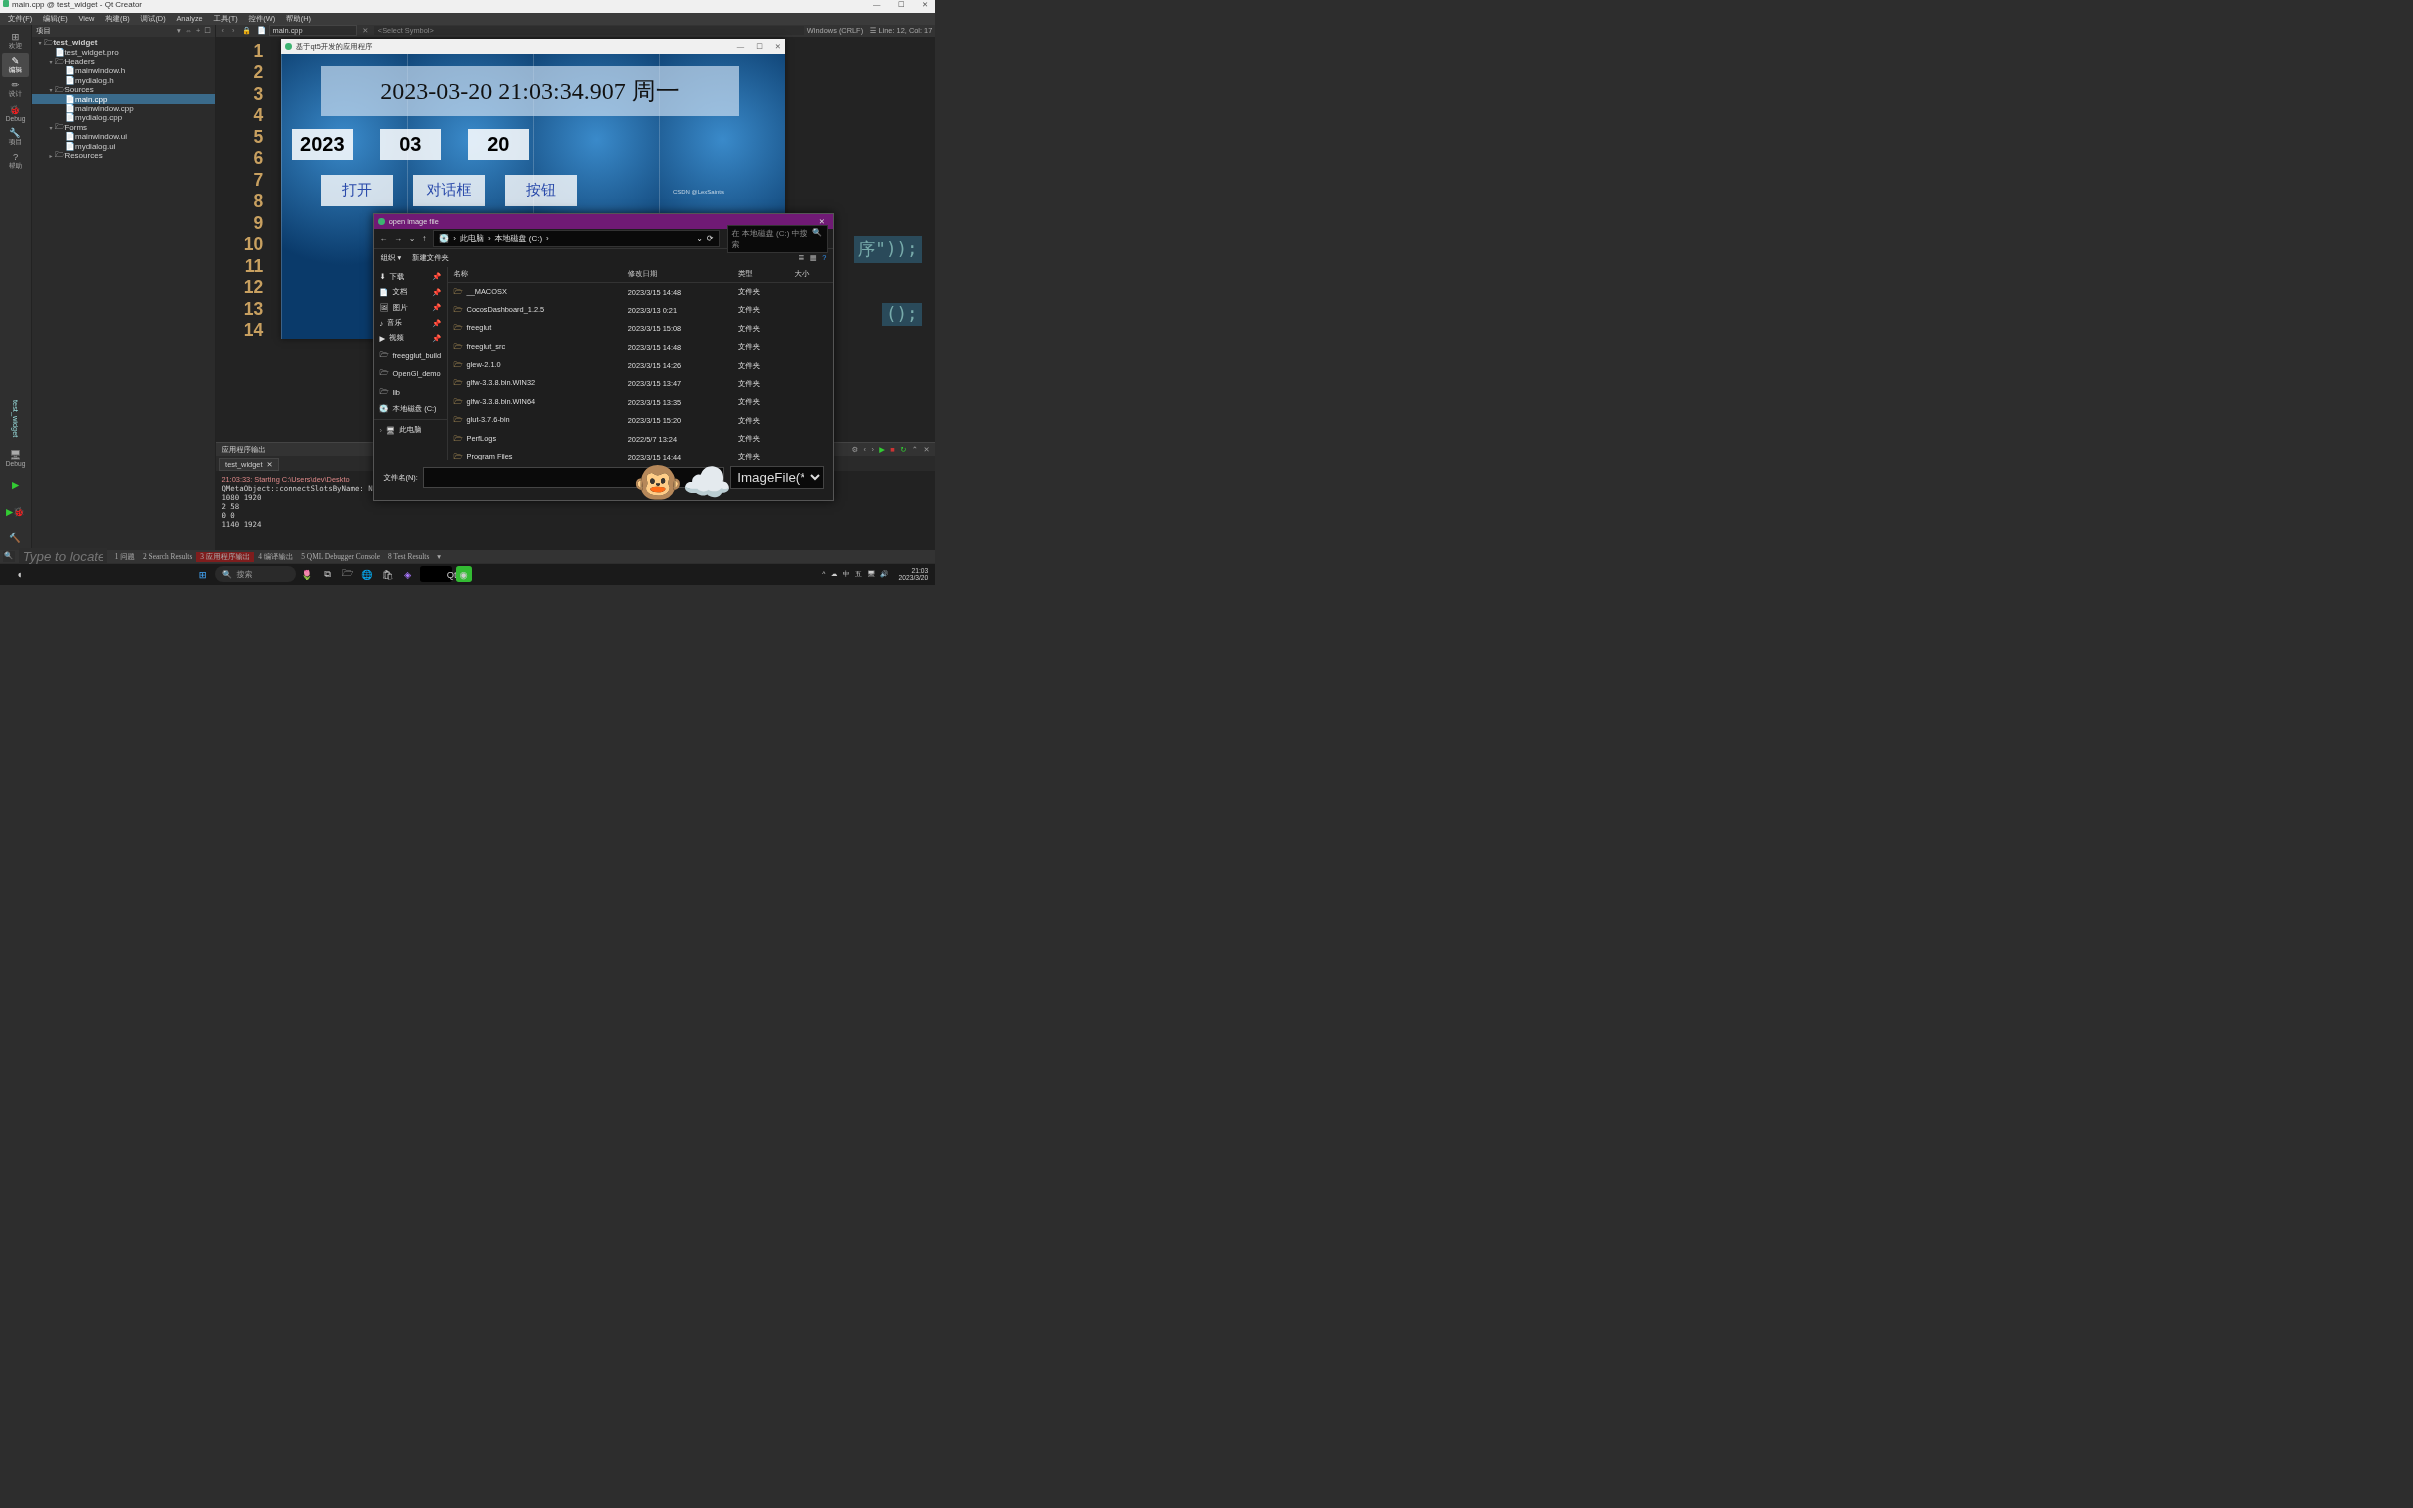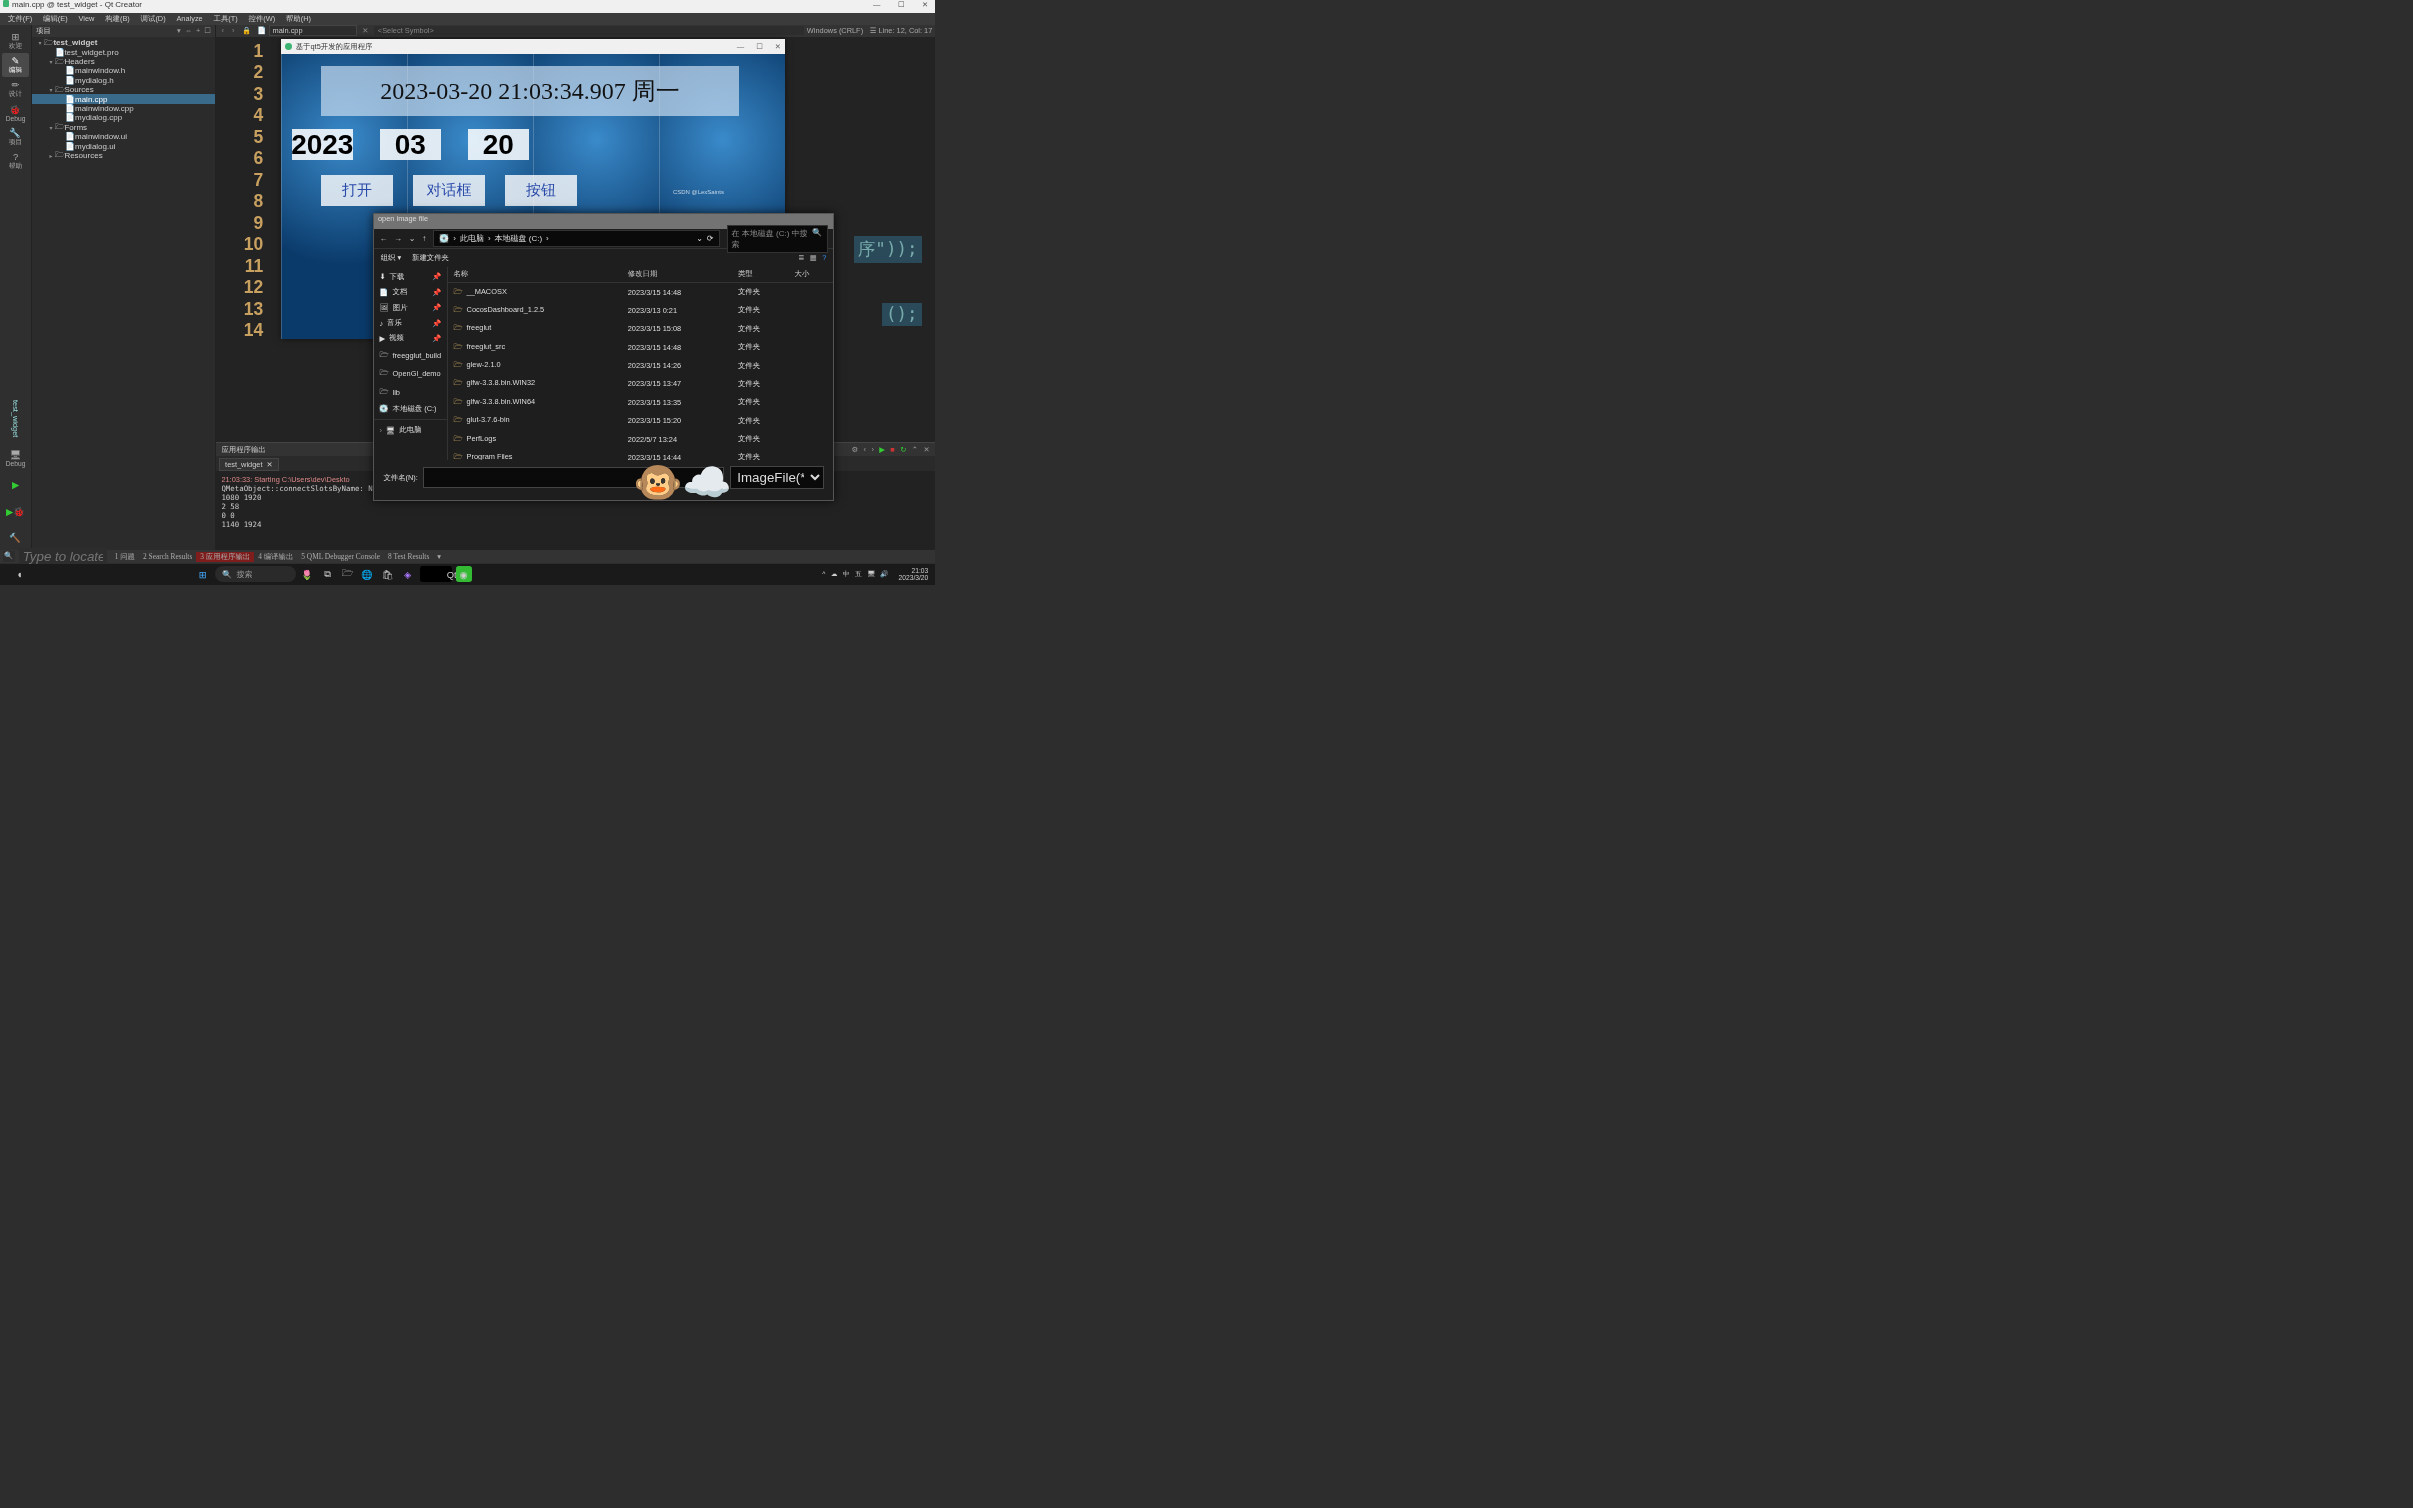--- a/index.html
+++ b/index.html
@@ -53,27 +53,27 @@
 .taskbar .clock { text-align:right; line-height:7.4px;}
 
 .appwin { position:absolute; left:281px; top:39px; width:504px; height:300px; background:#0a4a7a; box-shadow:0 0 6.7px rgba(0,0,0,0.5);}
 .appwin .awtitle{ height:15px; background:#f0f0f0; color:#333; display:flex; align-items:center; padding:0 4px; font-size:7.4px;}
 .appwin .awtitle .ctrls{margin-left:auto; display:flex; gap:12px; color:#666;}
 .appwin .awbody{ position:relative; height:calc(100% - 15px); background:linear-gradient(180deg,#0a3a6a,#1a5a9a); overflow:hidden;}
 .hacker-bg { position:absolute; inset:0; display:flex;}
 .hacker-bg div{ flex:1; background:radial-gradient(circle at 50% 30%, #3a8aca 0%, #0a3a6a 60%); border-left:0.7px solid rgba(255,255,255,0.2);}
 .clock-banner { position:absolute; left:40px; top:12px; width:418px; height:50px; background:rgba(200,220,240,0.7); display:flex; align-items:center; justify-content:center; font-family:"SimSun",serif; font-size:24px; color:#111;}
 .date-boxes { position:absolute; left:10.8px; top:75px; display:flex; gap:27px;}
-.date-boxes .db{ width:61px; height:31px; background:rgba(255,255,255,0.85); color:#000; font-size:28px; font-weight:bold; display:flex; align-items:center; justify-content:center;}
+.date-boxes .db{ width:61px; height:31px; background:rgba(255,255,255,0.85); color:#000; font-size:20px; font-weight:bold; display:flex; align-items:center; justify-content:center;}
 .btn-row { position:absolute; left:40px; top:121px; display:flex; gap:20px;}
 .btn-row .bt{ width:72px; height:31px; background:rgba(255,255,255,0.8); color:#2a4aaa; font-size:15px; display:flex; align-items:center; justify-content:center; font-family:"SimSun";}
 .watermark{ position:absolute; right:61px; top:135px; color:#fff; font-size:6px; opacity:0.7;}
 
 .filedlg { position:absolute; left:373px; top:213px; width:461px; height:288px; background:#1e1e1e; border:0.7px solid #555; box-shadow:0 0 9.4px rgba(0,0,0,0.7); color:#ddd;}
-.filedlg .fdtitle{ height:15px; background:#737373; display:flex; padding:0 4px; font-size:7.4px;flex-direction:column;}
+.filedlg .fdtitle{ height:15px; background:#701a75; display:flex; align-items:center; padding:0 4px; font-size:7.4px;}
 .filedlg .fdtitle .clx{margin-left:auto; cursor:pointer; padding:0 4px;}
 .filedlg .fdnav{ height:20px; background:#1e1e1e; display:flex; align-items:center; padding:0 5.4px; gap:6.7px; border-bottom:0.7px solid #333;}
 .filedlg .fdnav .nb{ color:#ccc; cursor:pointer;}
 .filedlg .fdnav .crumb{ flex:1; background:#0a0a0a; border:0.7px solid #333; padding:2px 5.4px; display:flex; gap:4px; align-items:center;}
 .filedlg .fdnav .srch{ width:101px; background:#0a0a0a; border:0.7px solid #333; padding:2px 4px; color:#888; display:flex; justify-content:space-between;}
 .filedlg .fdtool{ height:17.5px; display:flex; align-items:center; padding:0 6.7px; gap:10.8px; font-size:7.4px;}
 .filedlg .fdtool .rt{margin-left:auto; display:flex; gap:5.4px; color:#aaa;}
 .filedlg .fdbody{ display:flex; height:193px;}
 .filedlg .fdside{ width:74px; border-right:0.7px solid #333; padding:2.7px 0; font-size:7.4px;}
 .filedlg .fdside .sr{ display:flex; align-items:center; padding:2.7px 5.4px; gap:4px; cursor:pointer;}

